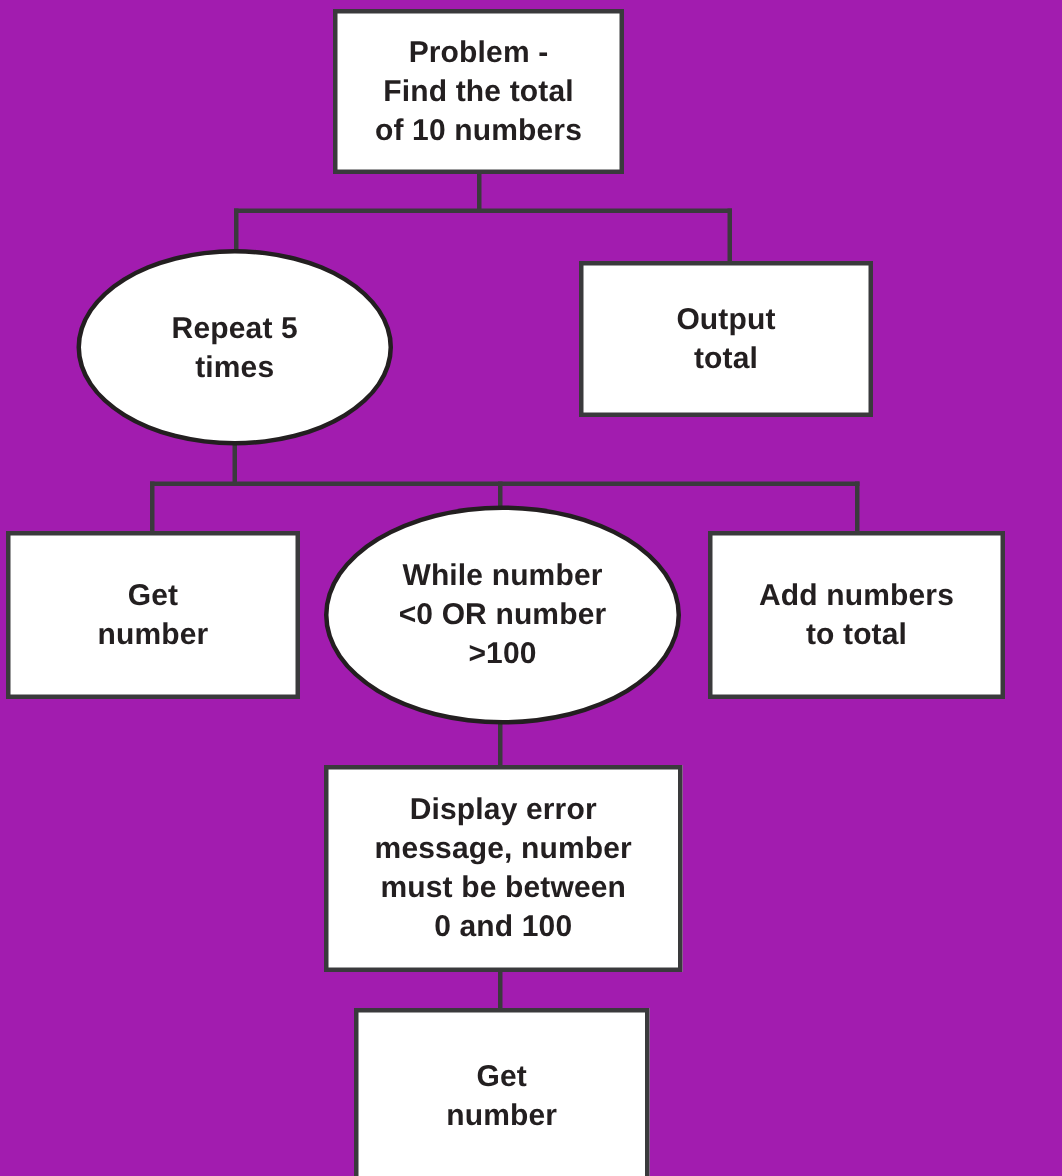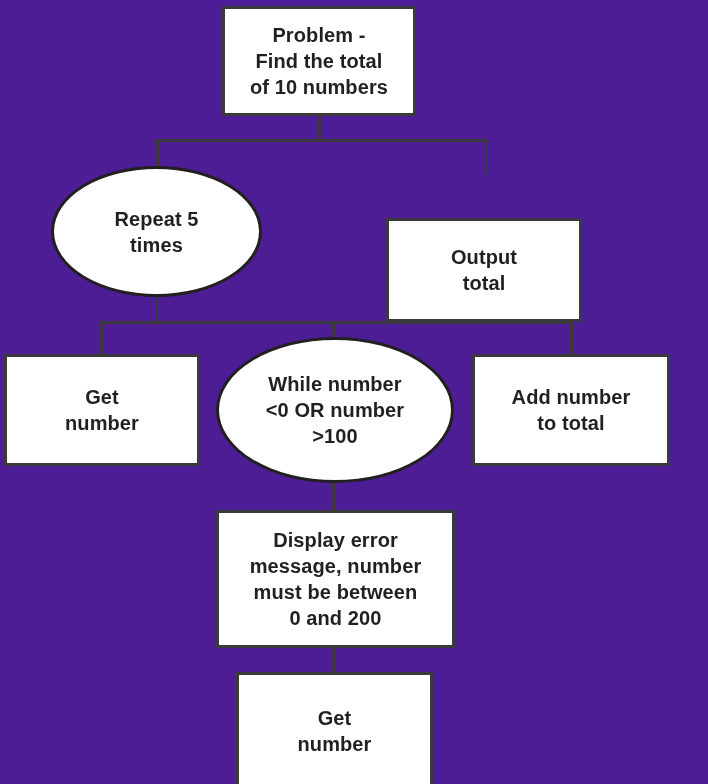--- a/index.html
+++ b/index.html
@@ -4,21 +4,21 @@
 <style>
   html, body {
     margin: 0;
     padding: 0;
     background: #ffffff;
   }
   #canvas {
     position: relative;
     width: 708px;
     height: 784px;
-    background: #4c1d95;
+    background: #a21caf;
     overflow: hidden;
     font-family: "Liberation Sans", sans-serif;
   }
   .node {
     position: absolute;
     box-sizing: border-box;
     display: flex;
     align-items: center;
     justify-content: center;
     text-align: center;
@@ -73,46 +73,46 @@
     <span class="lines">Problem -
 Find the total
 of 10 numbers</span>
   </div>
 
   <div class="node ellipse" style="left:51px; top:166px; width:211px; height:131px; font-size:20px;">
     <span class="lines">Repeat 5
 times</span>
   </div>
 
-  <div class="node box" style="left:386px; top:174px; width:196px; height:104px; font-size:20px;margin-top:44px;">
+  <div class="node box" style="left:386px; top:174px; width:196px; height:104px; font-size:20px;">
     <span class="lines">Output
 total</span>
   </div>
 
   <div class="node box" style="left:4px; top:354px; width:196px; height:112px; font-size:20px;">
     <span class="lines">Get
 number</span>
   </div>
 
   <div class="node ellipse" style="left:216px; top:337px; width:238px; height:146px; font-size:20px;align-items:center;">
     <span class="lines">While number
 &lt;0 OR number
 &gt;100</span>
   </div>
 
   <div class="node box" style="left:472px; top:354px; width:198px; height:112px; font-size:20px;">
-    <span class="lines">Add number
+    <span class="lines">Add numbers
 to total</span>
   </div>
 
   <div class="node box" style="left:216px; top:510px; width:239px; height:138px; font-size:20px;">
     <span class="lines">Display error
 message, number
 must be between
-0 and 200</span>
+0 and 100</span>
   </div>
 
   <div class="node box" style="left:236px; top:672px; width:197px; height:118px; font-size:20px;">
     <span class="lines">Get
 number</span>
   </div>
 
 </div>
 
 </body></html>

